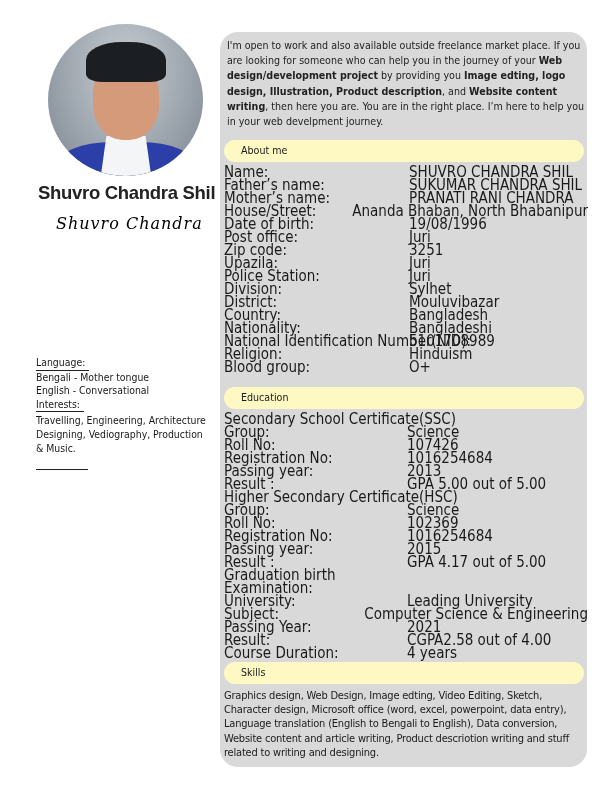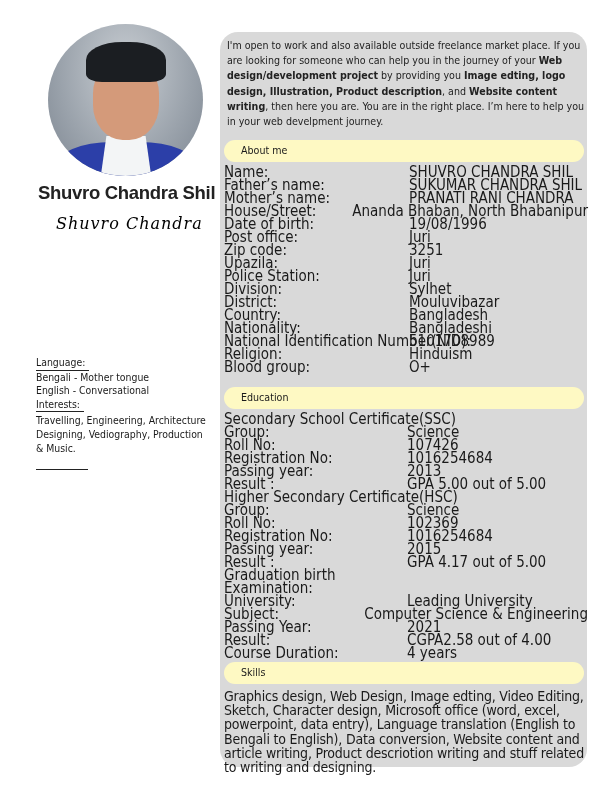--- a/index.html
+++ b/index.html
@@ -21,21 +21,21 @@
   .intro b{font-weight:bold;}
   .pill{position:absolute;left:224px;width:360px;height:22px;background:#fef9c3;border-radius:11px;}
   .pill span{position:absolute;left:17px;top:4px;font-size:10.6px;}
   .rows{position:absolute;left:224px;font-size:15px;line-height:13px;width:364px;}
   .row{display:flex;white-space:nowrap;}
   .row .k{width:185px;}
   .row .v{flex:1;}
   .rows.about .row .k{width:185px;}
   .rows.edu .row .k{width:183px;}
   .sub{white-space:nowrap;}
-  .skills{position:absolute;left:224px;top:689px;width:366px;font-size:14px;line-height:14.2px;letter-spacing:-0.2px;}
+  .skills{position:absolute;left:224px;top:689px;width:366px;font-size:11px;line-height:14.2px;letter-spacing:-0.2px;}
 </style>
 </head>
 <body>
 
 <div class="photo">
   <div class="suit"></div>
   <div class="neck"></div>
   <div class="shirt"></div>
   <div class="face"></div>
   <div class="hair"></div>

